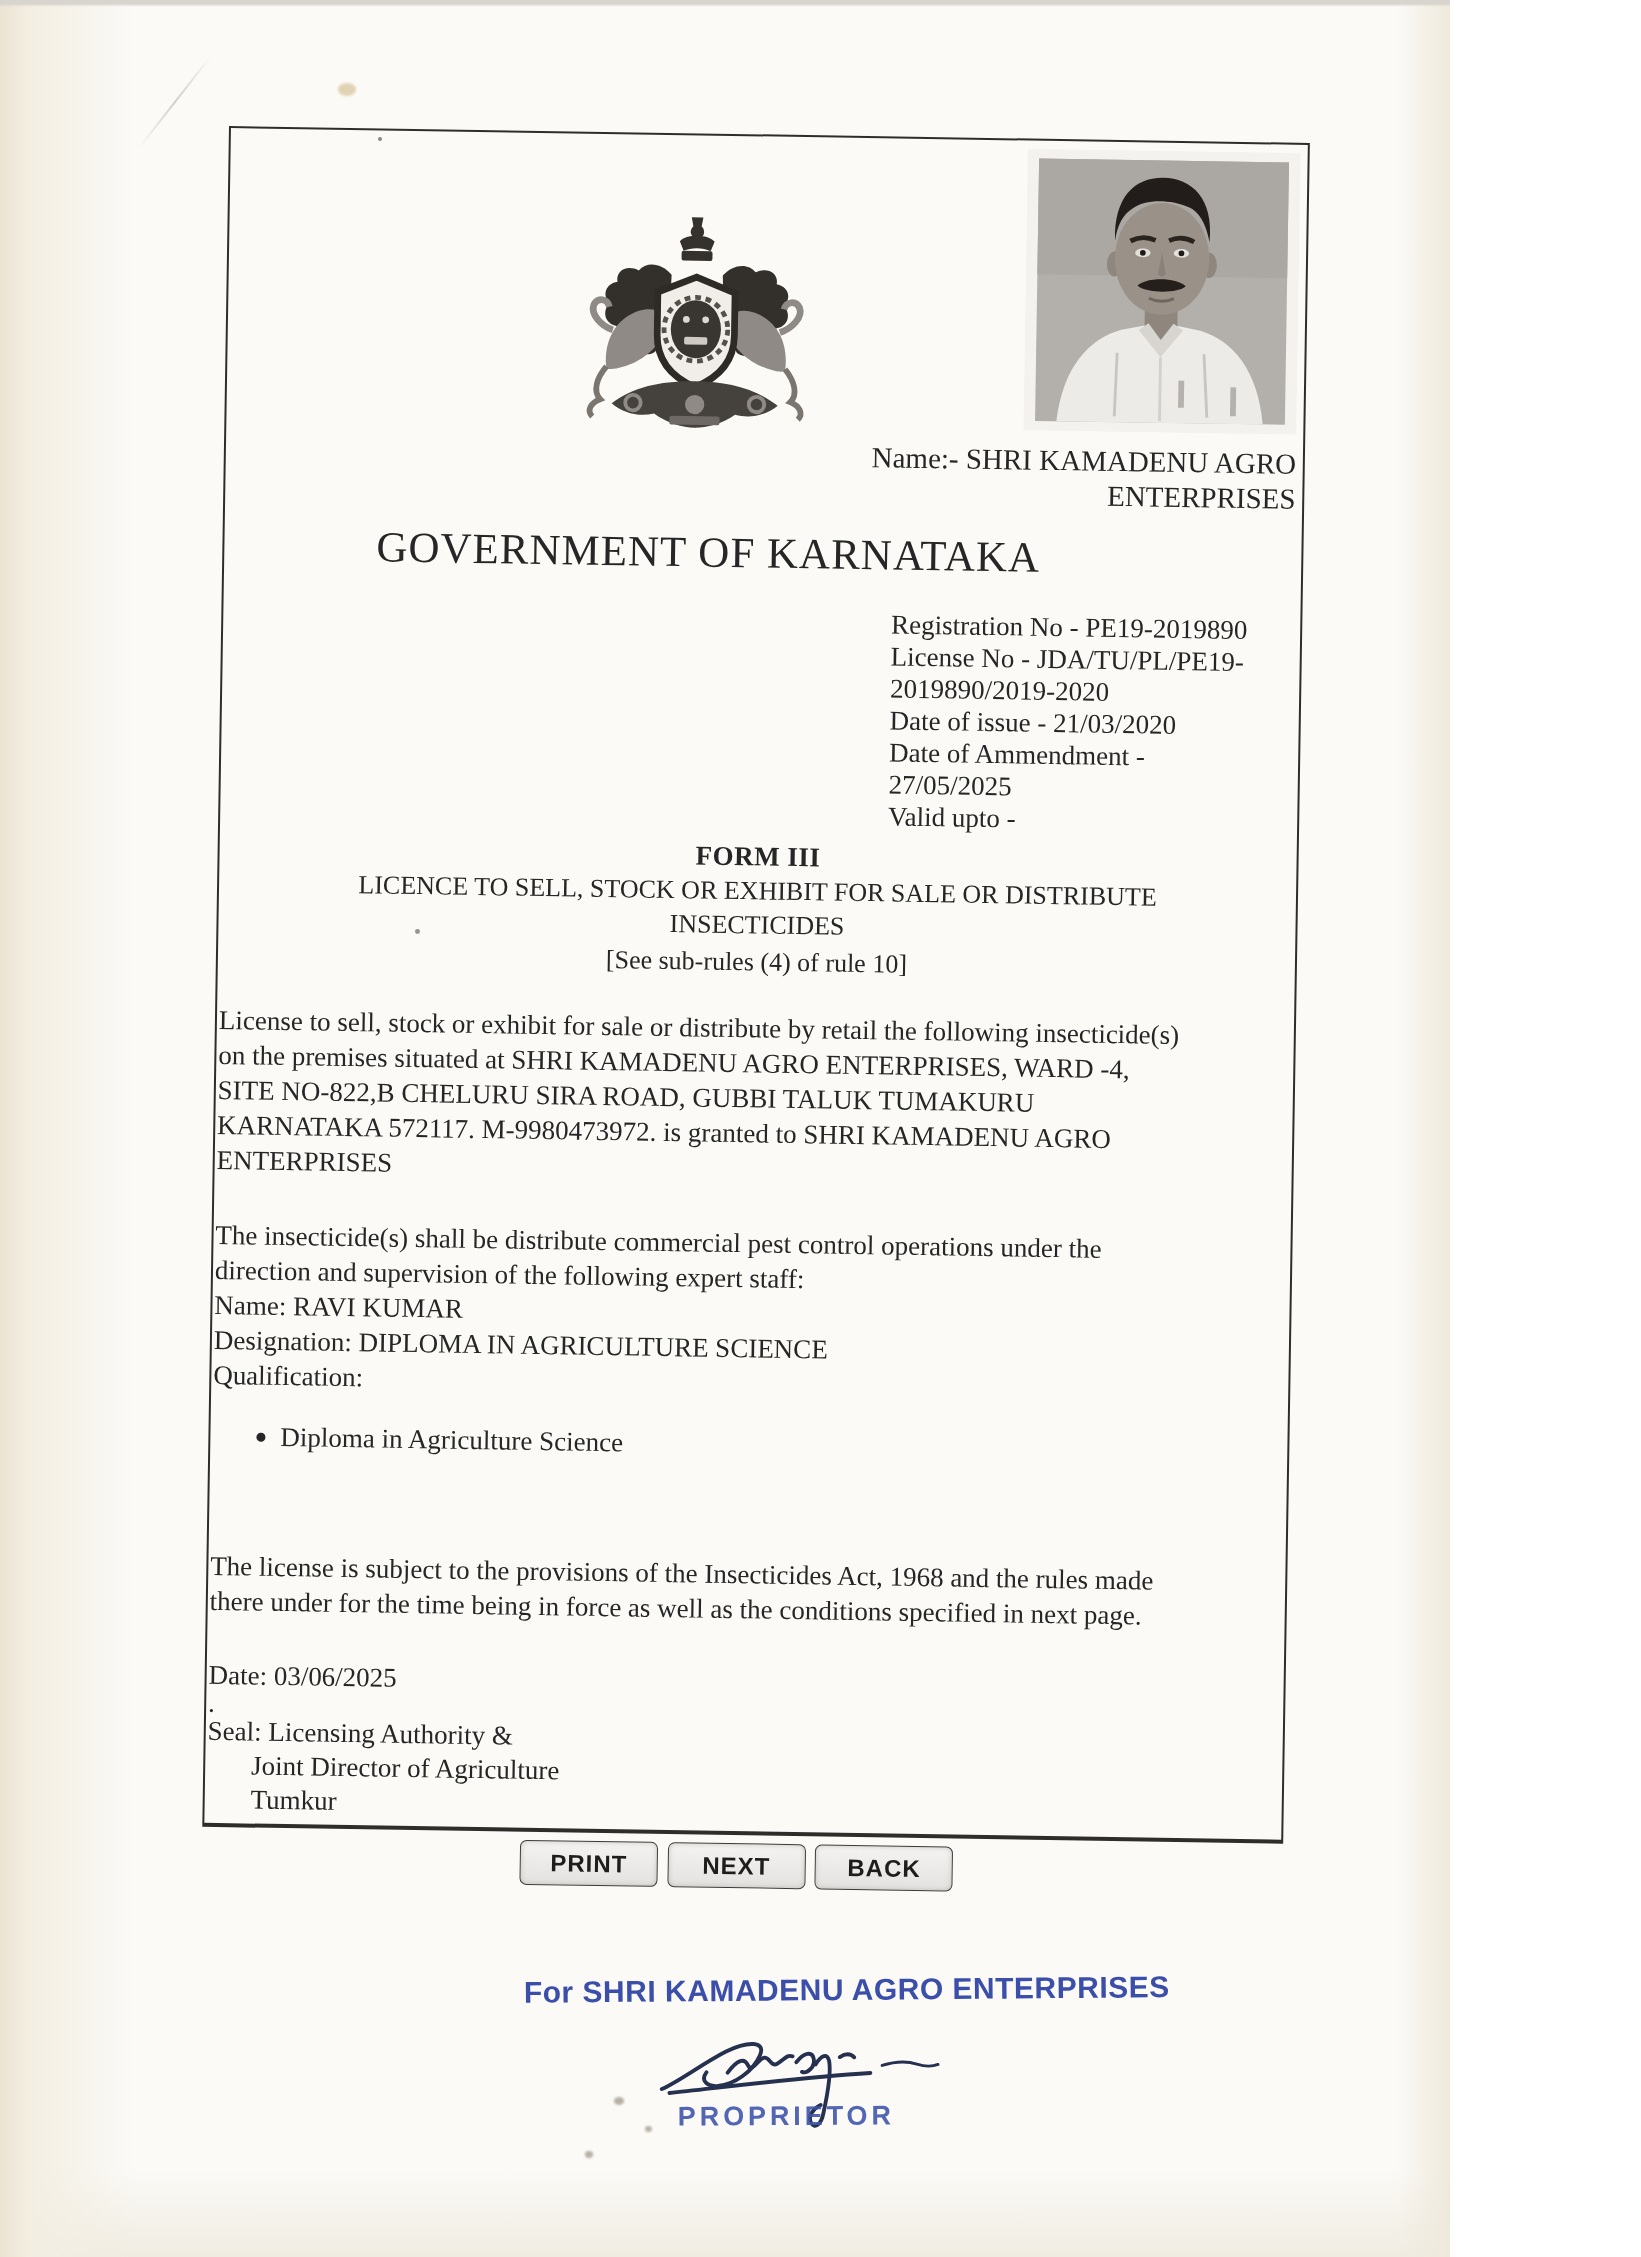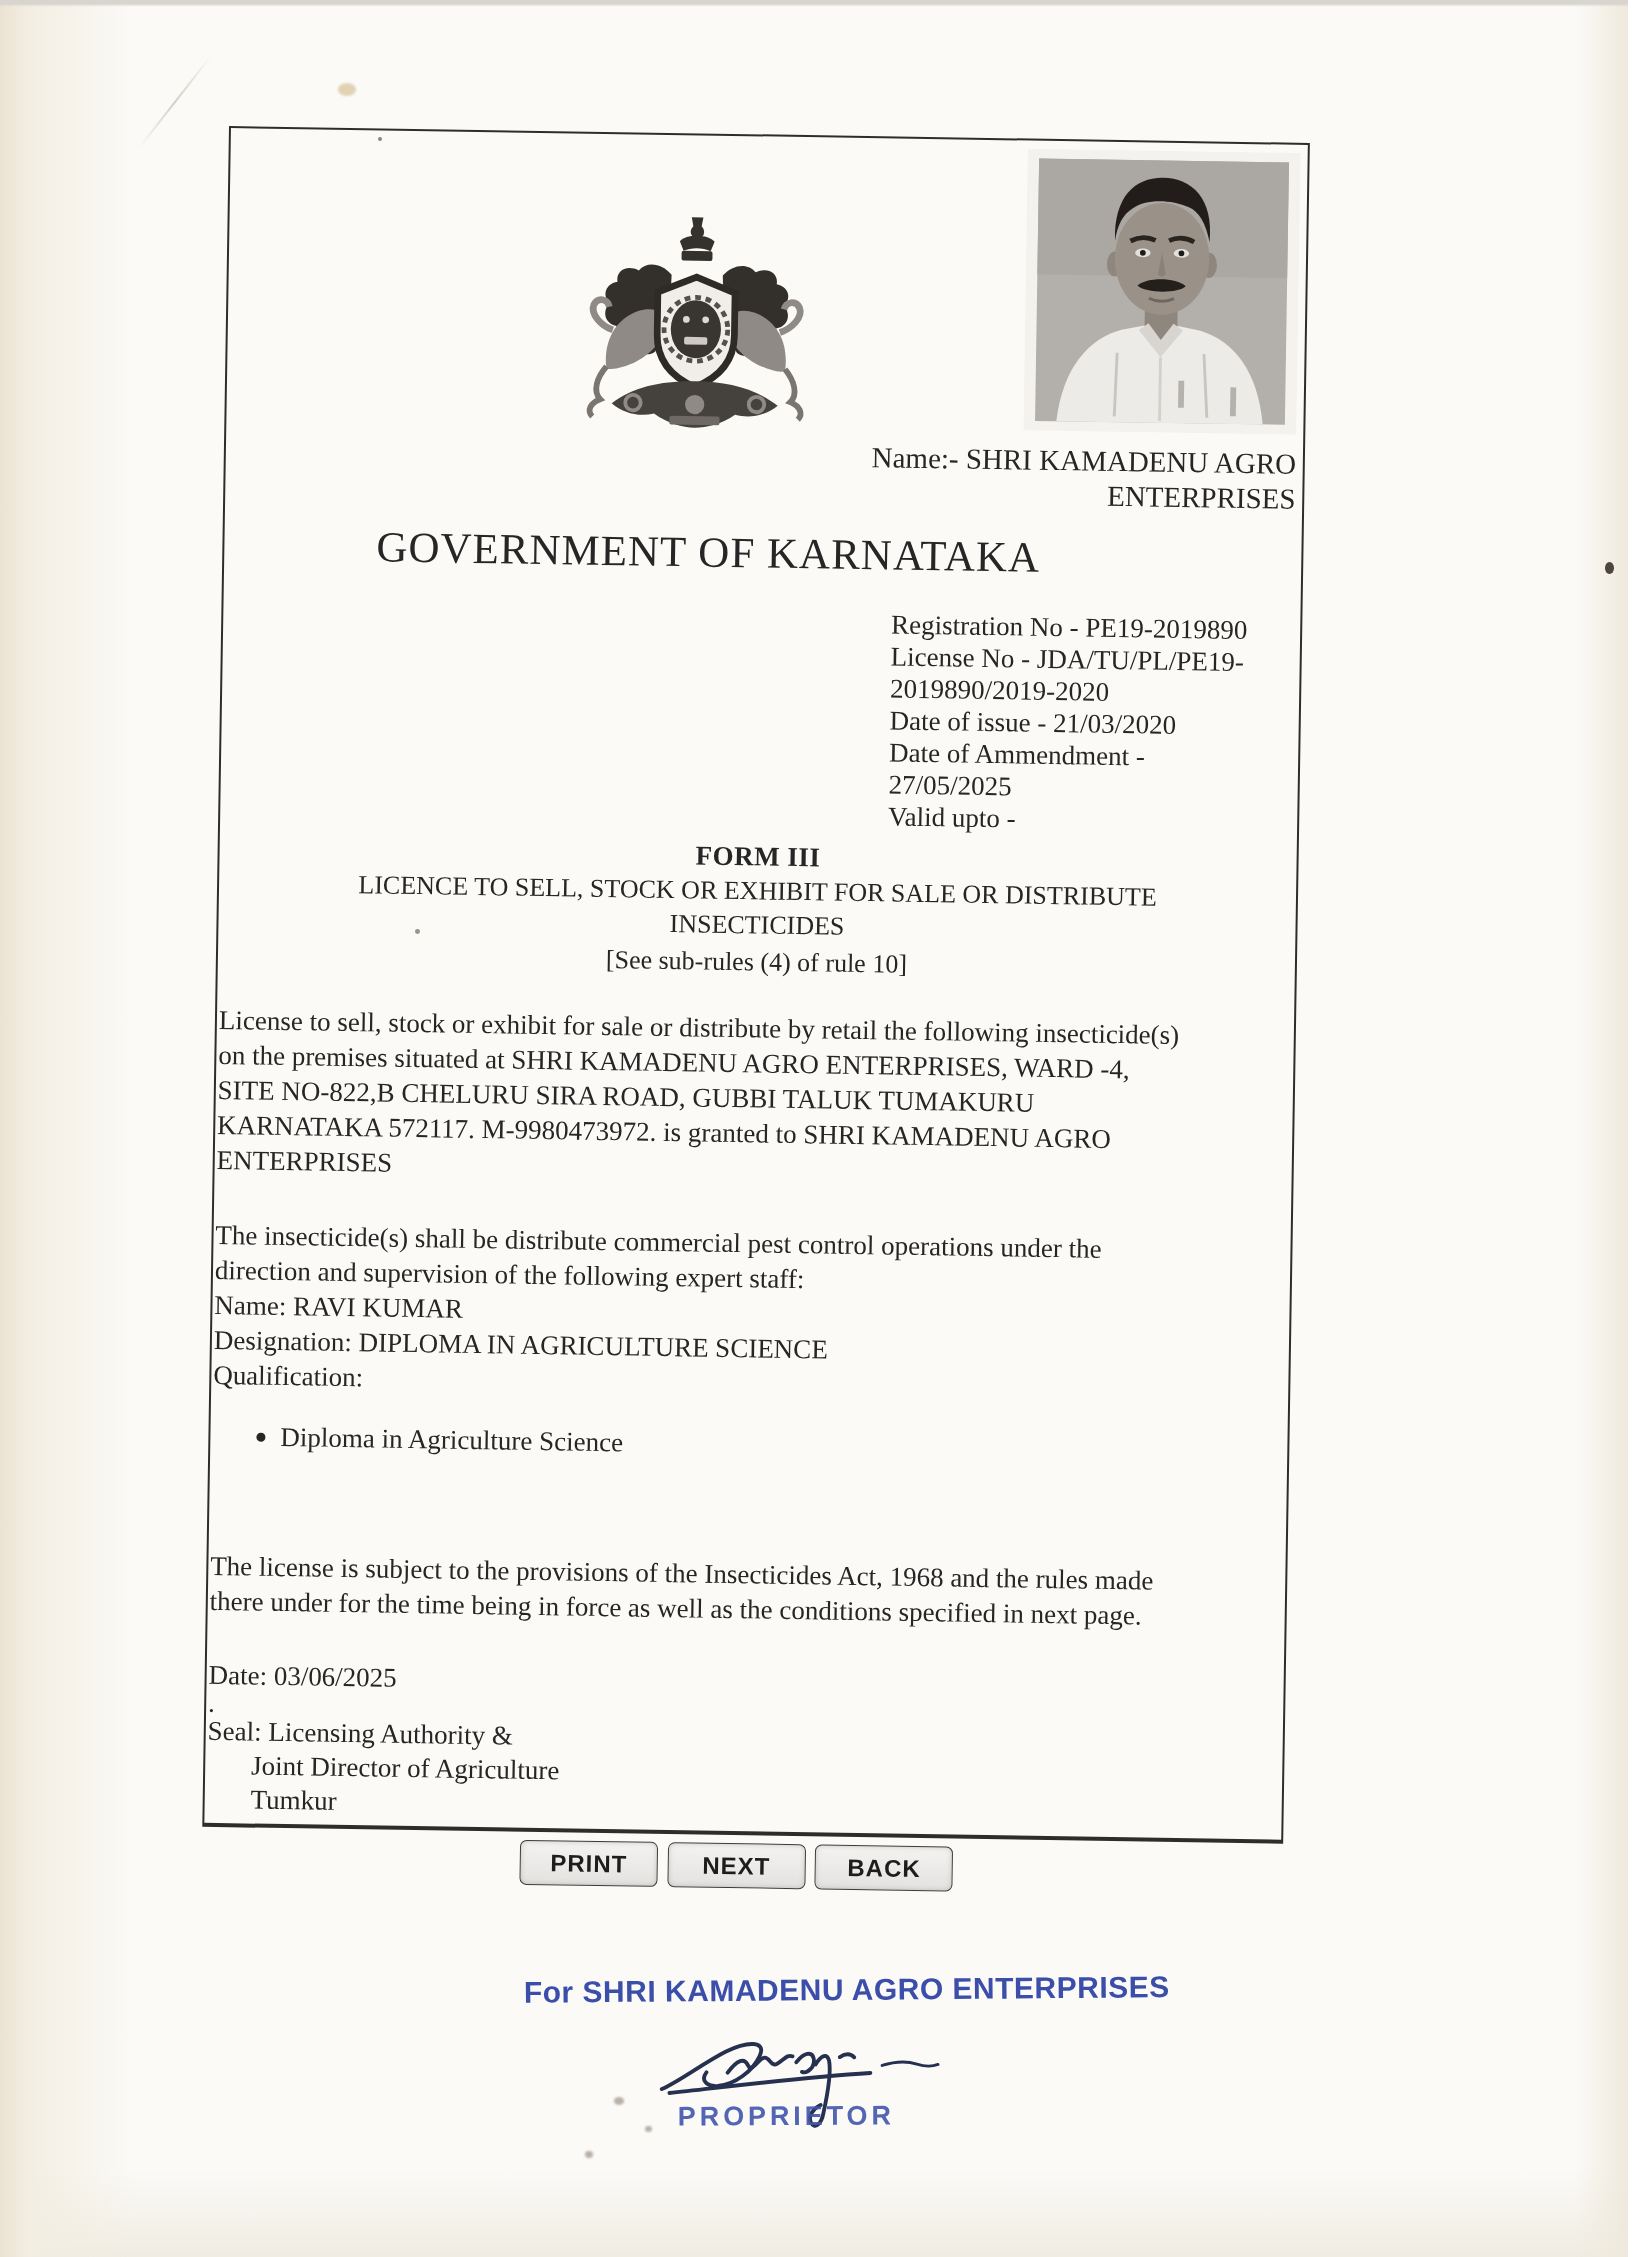--- a/index.html
+++ b/index.html
@@ -5,21 +5,21 @@
   :root{
     --stamp_blue:#2b41a4;
     --proprietor_blue:#4156ac;
     --signature_ink:#26304f;
     --paper:#fbfaf7;
     --text:#262626;
   }
   html,body{margin:0;padding:0;}
   body{width:1641px;height:2257px;}
   .page{
-    position:relative;width:1628px;height:2257px;overflow:hidden;
+    position:relative;width:1450px;height:2257px;overflow:hidden;
     font-family:"Liberation Serif",serif;color:var(--text);
     background:
       linear-gradient(180deg,#d8d5cf 0,#d8d5cf 3.9px,rgba(216,213,207,0) 6.8px),
       linear-gradient(90deg,#ebe3d2 0,#f3eee2 29px,rgba(243,238,226,0) 135px),
       linear-gradient(270deg,#efe9dc 0,rgba(239,233,220,0) 53px),
       linear-gradient(0deg,#f0ece2 0,rgba(240,236,226,0) 87px),
       var(--paper);
   }
   .doc{
     position:absolute;left:229px;top:126px;width:1081px;height:2037px;

